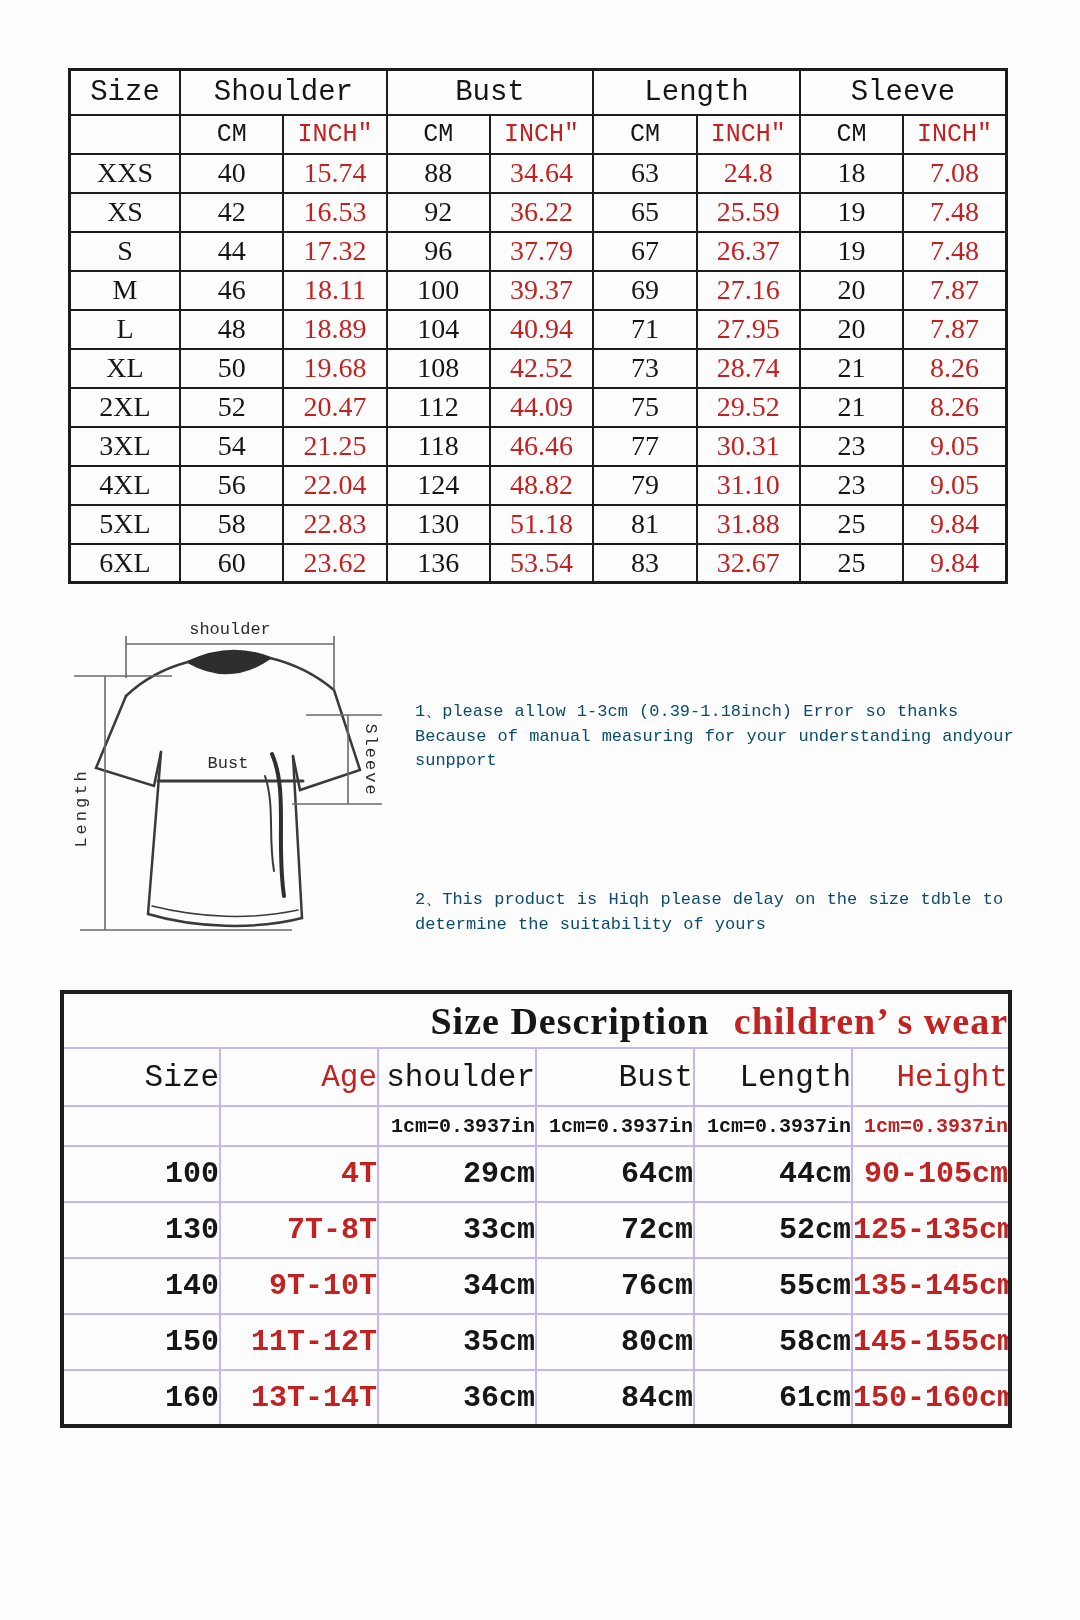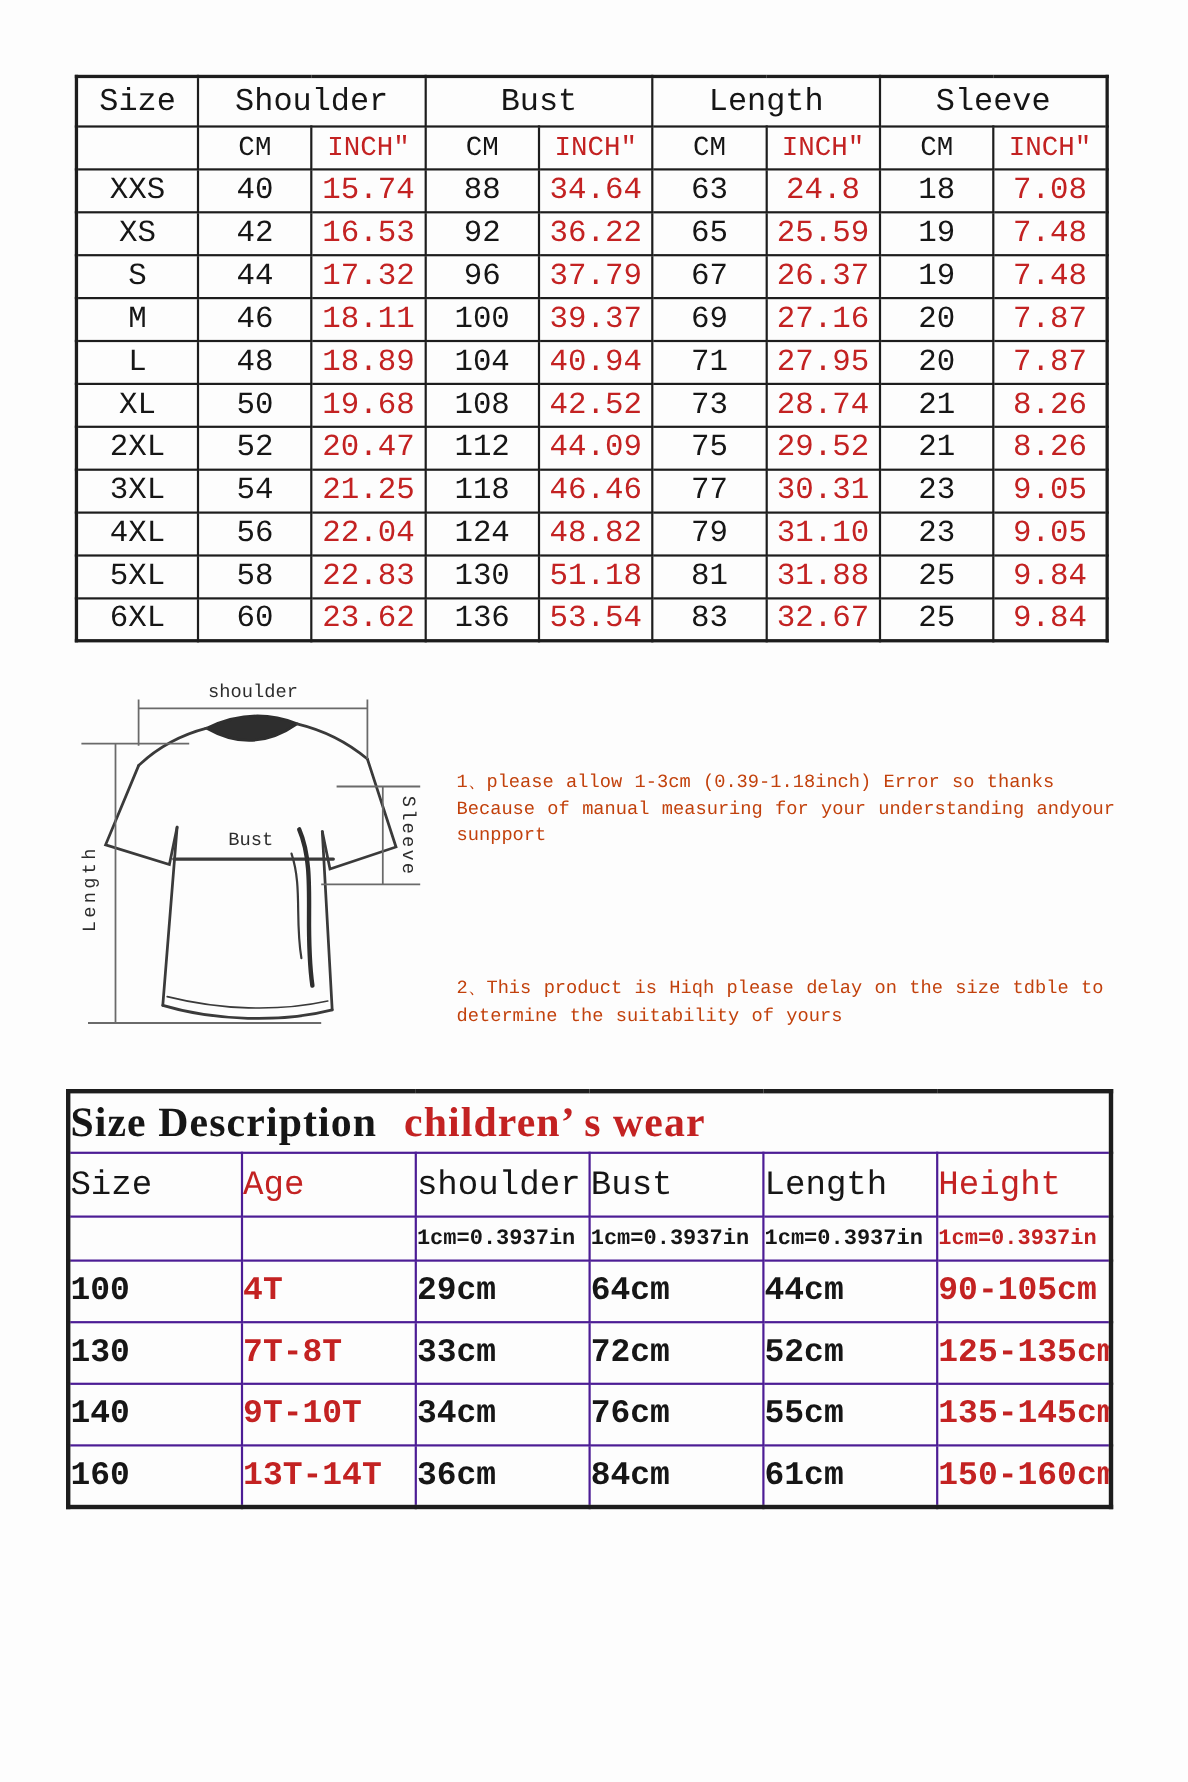--- a/index.html
+++ b/index.html
@@ -20,41 +20,41 @@
     position:absolute; left:68px; top:68px; width:940px;
     border:3px solid #1d1d1d;
   }
   .adult-table th, .adult-table td {
     border:2px solid #1d1d1d; text-align:center; vertical-align:middle; padding:0;
     overflow:hidden; white-space:nowrap;
   }
   .adult-table col.c-size { width:11.8%; }
   .adult-table tr.group-row th { height:45px; font-size:29px; font-weight:normal; }
   .adult-table tr.unit-row th { height:39px; font-size:25px; font-weight:normal;font-family:Liberation Mono, monospace; }
-  .adult-table tbody tr { height:39px; }
+  .adult-table tbody tr { height:39px;font-family:Liberation Serif, serif; }
   .adult-table tbody td { font-size:28px; }
 
   
   .diagram { position:absolute; left:60px; top:616px; width:348px; height:334px; }
 
   
   .note {
     position:absolute; left:415px; width:612px;
-    font-size:17px; line-height:1.45; color:#c2410c; word-spacing:1px;
+    font-size:17px; line-height:1.45; color:#0c4a6e; word-spacing:1px;
   }
   .note1 { top:700px; }
   .note2 { top:888px; }
 
   
   .child-table {
     position:absolute; left:60px; top:990px; width:952px;
     border:4px solid #1d1d1d;
   }
   .child-table th, .child-table td {
-    border:2px solid #4c1d95; text-align:left; vertical-align:middle; padding:0;
+    border:2px solid #c4b5fd; text-align:right; vertical-align:middle; padding:0;
     overflow:hidden; white-space:nowrap;
   }
   .child-table tr.title-row td {
     height:56px; font-family:"Liberation Serif", serif; font-weight:bold; font-size:38px;
     letter-spacing:1px;
   }
   .child-table tr.title-row .red { margin-left:14px; }
   .child-table tr.head-row th { height:58px; font-size:31px; font-weight:normal; }
   .child-table tr.conv-row td { height:40px; font-size:20px; font-weight:bold; }
   .child-table tbody.data tr { height:56px; }
@@ -313,20 +313,28 @@
         </tr>
         <tr>
           <td>140</td>
           <td class="red">9T-10T</td>
           <td>34cm</td>
           <td>76cm</td>
           <td>55cm</td>
           <td class="red">135-145cm</td>
         </tr>
         <tr>
+          <td>150</td>
+          <td class="red">11T-12T</td>
+          <td>35cm</td>
+          <td>80cm</td>
+          <td>58cm</td>
+          <td class="red">145-155cm</td>
+        </tr>
+        <tr>
           <td>160</td>
           <td class="red">13T-14T</td>
           <td>36cm</td>
           <td>84cm</td>
           <td>61cm</td>
           <td class="red">150-160cm</td>
         </tr>
       </tbody>
   </table>
 

